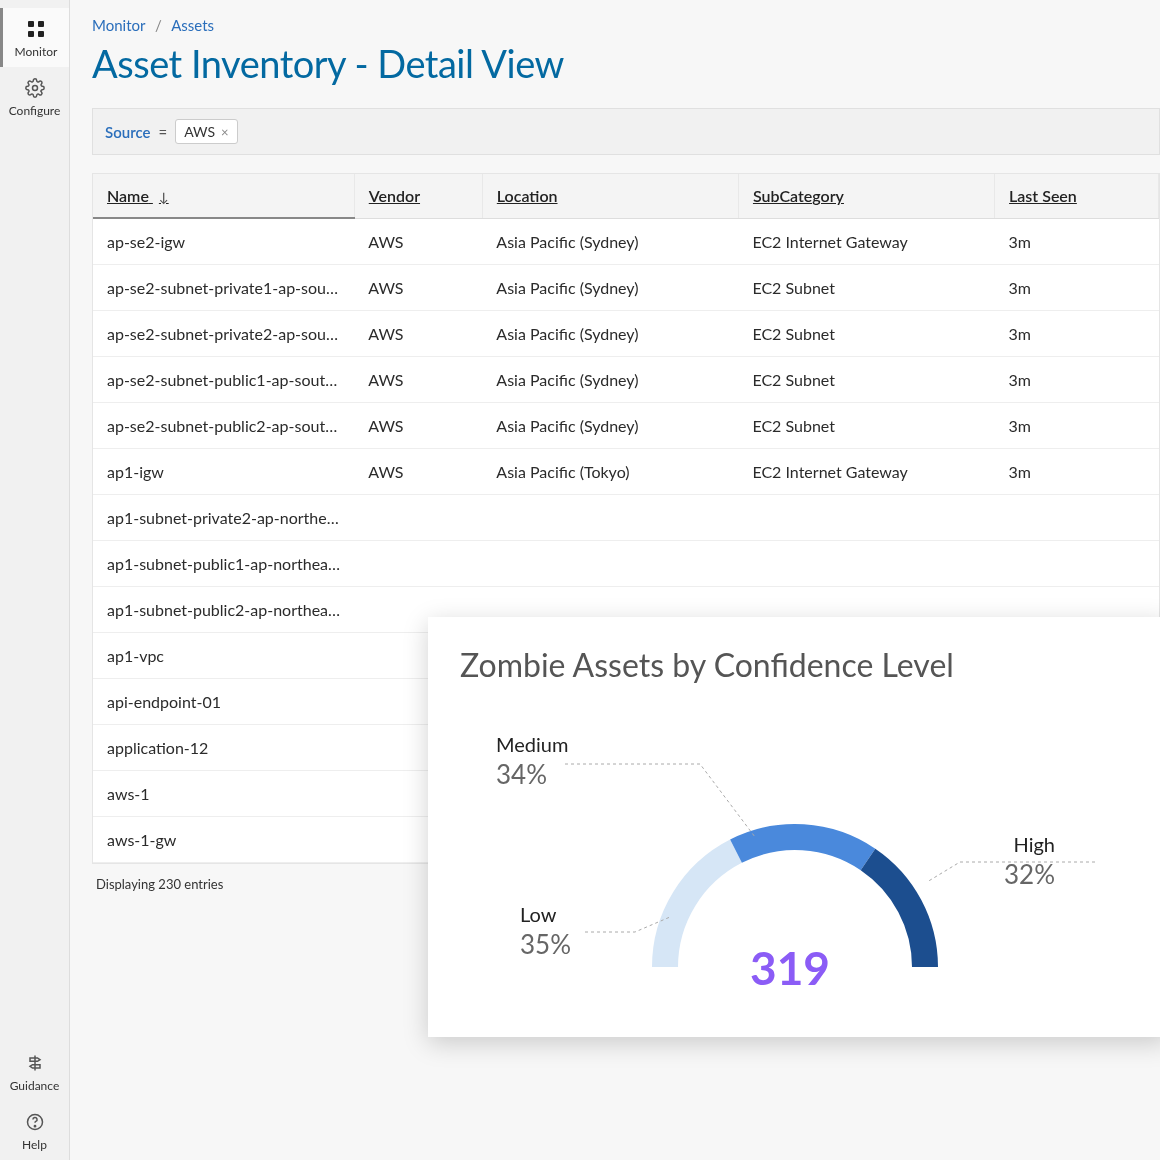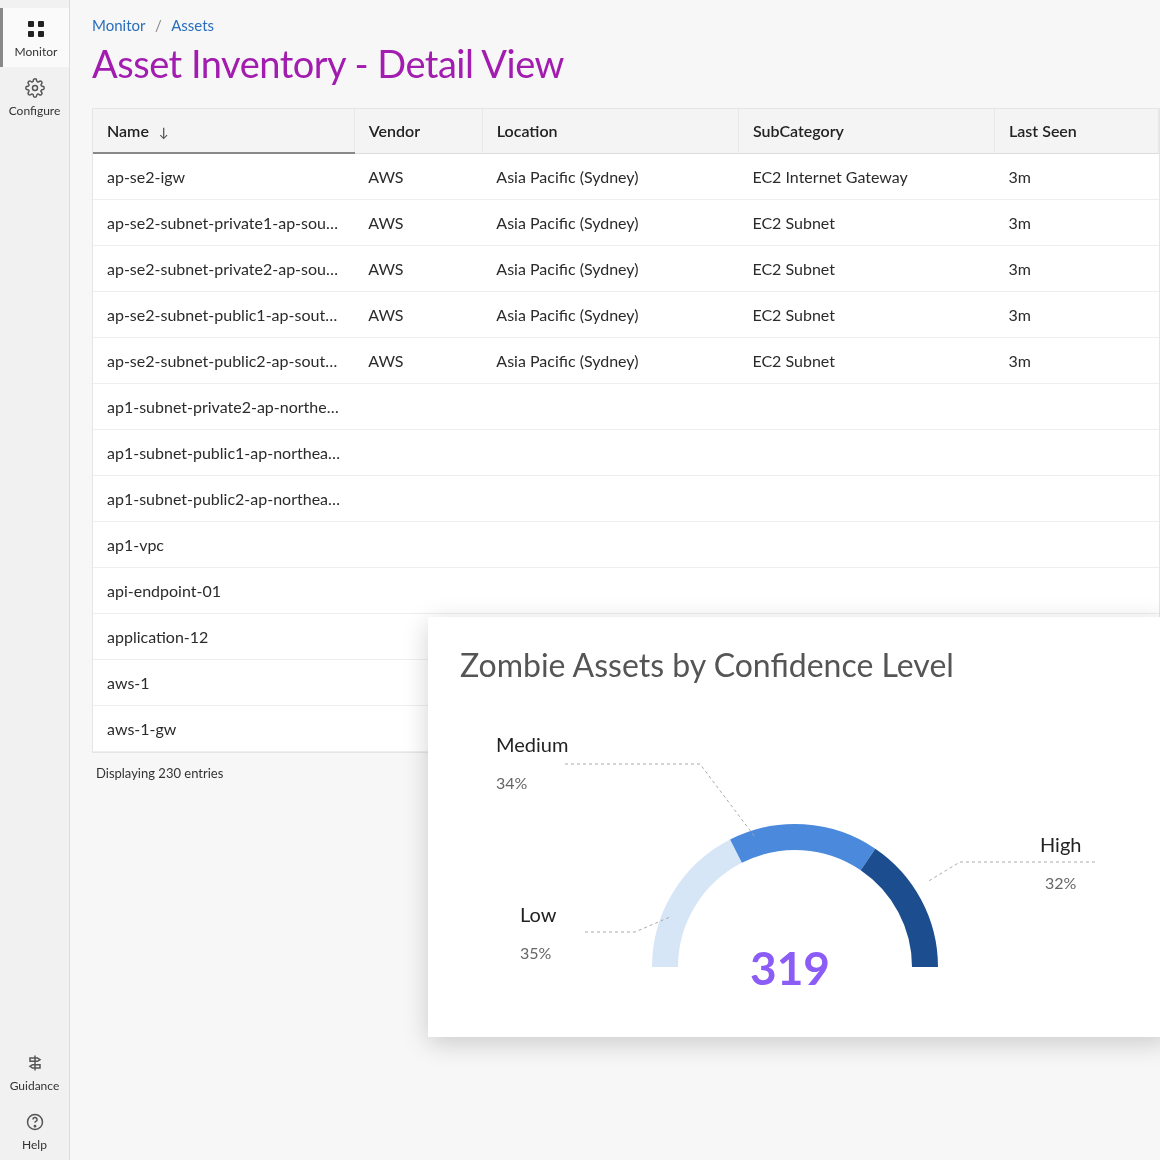--- a/index.html
+++ b/index.html
@@ -31,21 +31,21 @@
   font-size: 12px;
   color: #333;
 }
 .sidebar-item.active { background: #fafafa; border-left: 3px solid #888; }
 .sidebar-item .ico { width: 22px; height: 22px; display:flex; align-items:center; justify-content:center; margin-bottom:4px;}
 .sidebar-spacer { flex: 1; }
 .main { flex: 1; padding: 16px 0 12px 22px; position: relative; }
 .breadcrumb { font-size: 15px; color: #2a6ebb; margin-bottom: 6px; }
 .breadcrumb .sep { color: #888; margin: 0 6px; }
 .breadcrumb span { cursor: pointer; }
-h1.page-title { font-size: 38px; font-weight: 400; color: #a21caf; margin-bottom: 22px; letter-spacing: -0.5px;}
+h1.page-title { font-size: 38px; font-weight: 400; color: #0369a1; margin-bottom: 22px; letter-spacing: -0.5px;}
 .filter-bar {
   background: #f1f1f1;
   border: 1px solid #e0e0e0;
   border-radius: 0;
   padding: 10px 12px;
   display: flex;
   align-items: center;
   margin-bottom: 18px;
 }
 .filter-label { color: #2a6ebb; font-weight: 600; font-size: 15px; }
@@ -65,20 +65,21 @@
 table { width: 100%; border-collapse: collapse; table-layout: fixed; }
 thead th {
   background: #f4f4f4;
   text-align: left;
   font-weight: 600;
   font-size: 16px;
   padding: 12px 14px;
   border-bottom: 1px solid #ddd;
   border-right: 1px solid #e8e8e8;
   color: #222;
+  text-decoration: underline;
 }
 thead th:first-child { border-bottom: 2px solid #888; }
 thead th .arrow { margin-left: 6px; font-size: 13px; color: #555;}
 tbody td {
   padding: 13px 14px;
   font-size: 16px;
   border-bottom: 1px solid #eee;
   color: #2b2b2b;
   white-space: nowrap;
   overflow: hidden;
@@ -103,24 +104,24 @@
   padding: 28px 32px;
 }
 .chart-title { font-size: 32px; color: #555; font-weight: 400; margin-bottom: 18px;}
 .gauge-wrap { position: relative; width: 100%; height: 310px; }
 .gauge-svg { position: absolute; left: 185px; top: 115px; }
 .gauge-center {
   position: absolute; left: 290px; top: 238px;
   font-size: 46px; font-weight: 700; color: #8b5cf6;
 }
 .callout { position: absolute; font-size: 20px; color: #222; }
-.callout .pct { color: #666; font-size: 16px; display:block; margin-top: 17px;}
+.callout .pct { color: #666; font-size: 26px; display:block; margin-top: 2px;}
 .callout-medium { left: 36px; top: 30px; }
 .callout-low { left: 60px; top: 200px; }
-.callout-high { left: 580px; top: 130px; text-align: center;}
+.callout-high { left: 544px; top: 130px; text-align: right;}
 .leader { stroke: #aaa; stroke-width: 1; stroke-dasharray: 3 3; fill: none; }
 </style>
 </head>
 <body>
 
 <div class="app">
   <div class="sidebar">
     <div class="sidebar-item active">
       <span class="ico">
         <svg width="20" height="20" viewBox="0 0 20 20">
@@ -165,20 +166,28 @@
   </div>
 
   <div class="main">
     <div class="breadcrumb">
       <span>Monitor</span>
       <span class="sep">/</span>
       <span>Assets</span>
     </div>
     <h1 class="page-title">Asset Inventory - Detail View</h1>
 
+    <div class="filter-bar">
+      <span class="filter-label">Source</span>
+      <span class="filter-eq">=</span>
+      <span class="filter-chip">
+        <span>AWS</span>
+        <span class="x">×</span>
+      </span>
+    </div>
 
     <div class="table-wrap">
       <table>
         <colgroup>
           <col class="col-name">
             <col class="col-vendor">
             <col class="col-location">
             <col class="col-sub">
             <col class="col-last">
         </colgroup>
@@ -224,20 +233,27 @@
               <td>3m</td>
             </tr>
             <tr>
               <td>ap-se2-subnet-public2-ap-southea…</td>
               <td>AWS</td>
               <td>Asia Pacific (Sydney)</td>
               <td>EC2 Subnet</td>
               <td>3m</td>
             </tr>
             <tr>
+              <td>ap1-igw</td>
+              <td>AWS</td>
+              <td>Asia Pacific (Tokyo)</td>
+              <td>EC2 Internet Gateway</td>
+              <td>3m</td>
+            </tr>
+            <tr>
               <td>ap1-subnet-private2-ap-northeast…</td>
               <td></td>
               <td></td>
               <td></td>
               <td></td>
             </tr>
             <tr>
               <td>ap1-subnet-public1-ap-northeast-…</td>
               <td></td>
               <td></td>

